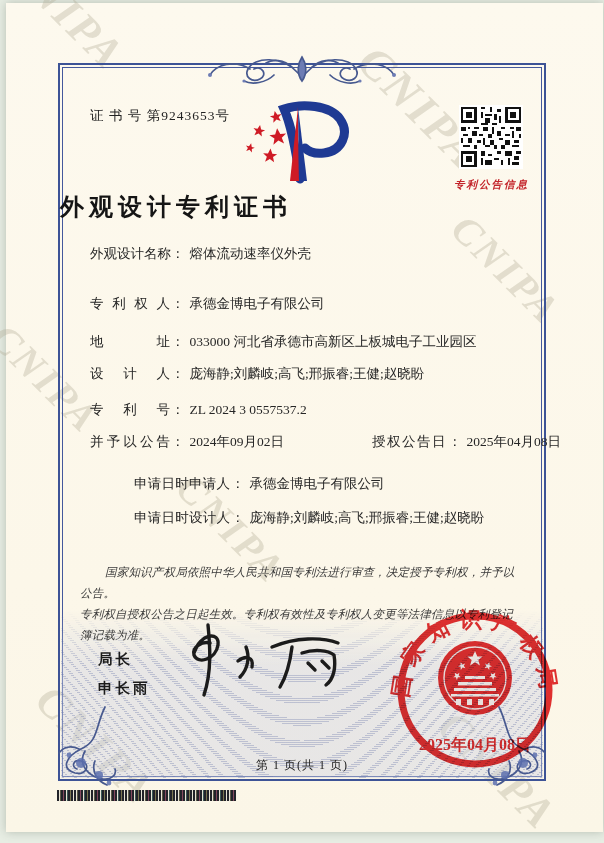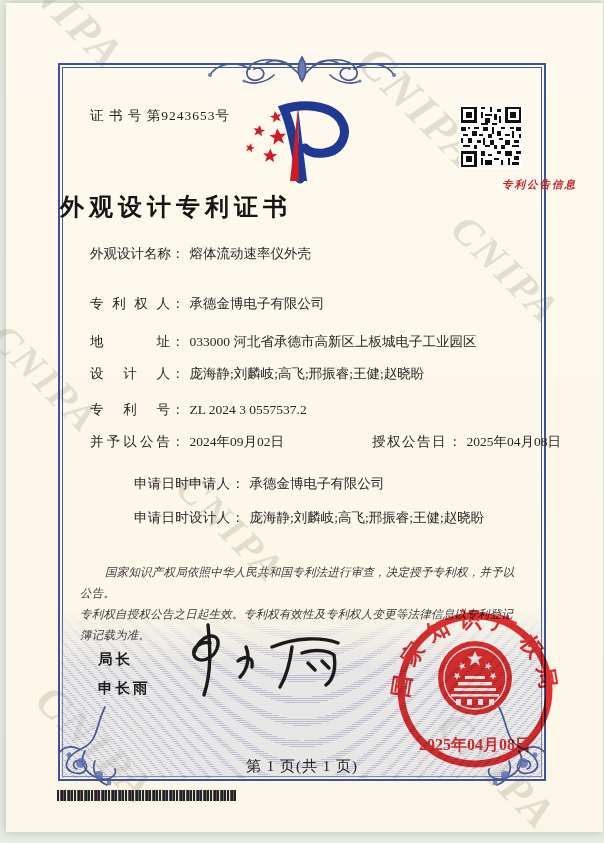--- a/index.html
+++ b/index.html
@@ -53,21 +53,21 @@
 
   
   .cert-no {
     position:absolute; left:30px; top:42px;
     font-size:13.5px; letter-spacing:1px; color:#222; z-index:5;
   }
   .logo { position:absolute; left:172px; top:36px; z-index:5; }
   .qr-block { position:absolute; left:394px; top:40px; width:74px; text-align:center; z-index:5; }
   .qr-caption {
     margin-top:5px; font-size:10.5px; font-weight:bold; font-style:italic;
-    color:#c3242a; letter-spacing:2px; white-space:nowrap;margin-left:48px;
+    color:#c3242a; letter-spacing:2px; white-space:nowrap;
   }
   .title {
     position:absolute; left:0; right:0; top:126px; 
     font-size:24px; font-weight:bold; color:#151515; letter-spacing:5px; z-index:5;
   }
 
   
   .row { position:absolute; left:30px; right:18px; font-size:13.5px; color:#262626; z-index:5; white-space:nowrap; }
   .lbl { display:inline-block; width:80px; text-align:justify; text-align-last:justify; }
   .lbl.w7 { width:96px;margin-left:44px; }
@@ -84,21 +84,21 @@
   .statement .l1 { text-indent:25px; }
 
   
   .official { position:absolute; left:38px; top:580px; z-index:6;
     font-family:"Liberation Sans", sans-serif; font-weight:600;
     font-size:14.5px; color:#1c1c1c; letter-spacing:3px; line-height:29px; }
   .sig { position:absolute; left:112px; top:552px; z-index:6; }
   .seal { position:absolute; left:329px; top:539px; z-index:7; opacity:.93; mix-blend-mode:multiply; }
   .pageno {
     position:absolute; left:0; right:0; top:692px; text-align:center;
-    font-size:15px; color:#222; letter-spacing:1px; z-index:6;
+    font-size:12px; color:#222; letter-spacing:1px; z-index:6;
   }
   .barcode {
     position:absolute; left:51px; top:787px; width:179px; height:11px; z-index:3;
     background:repeating-linear-gradient(90deg,
       #22232a 0 2px, #e9e5d6 2px 3px, #5d5a48 3px 4px, #22232a 4px 6px,
       #84495f 6px 7px, #22232a 7px 9px, #e9e5d6 9px 10px, #3c5a58 10px 11px,
       #22232a 11px 13px, #7a7550 13px 14px, #22232a 14px 16px, #e9e5d6 16px 17px);
   }
 </style>
 </head>

